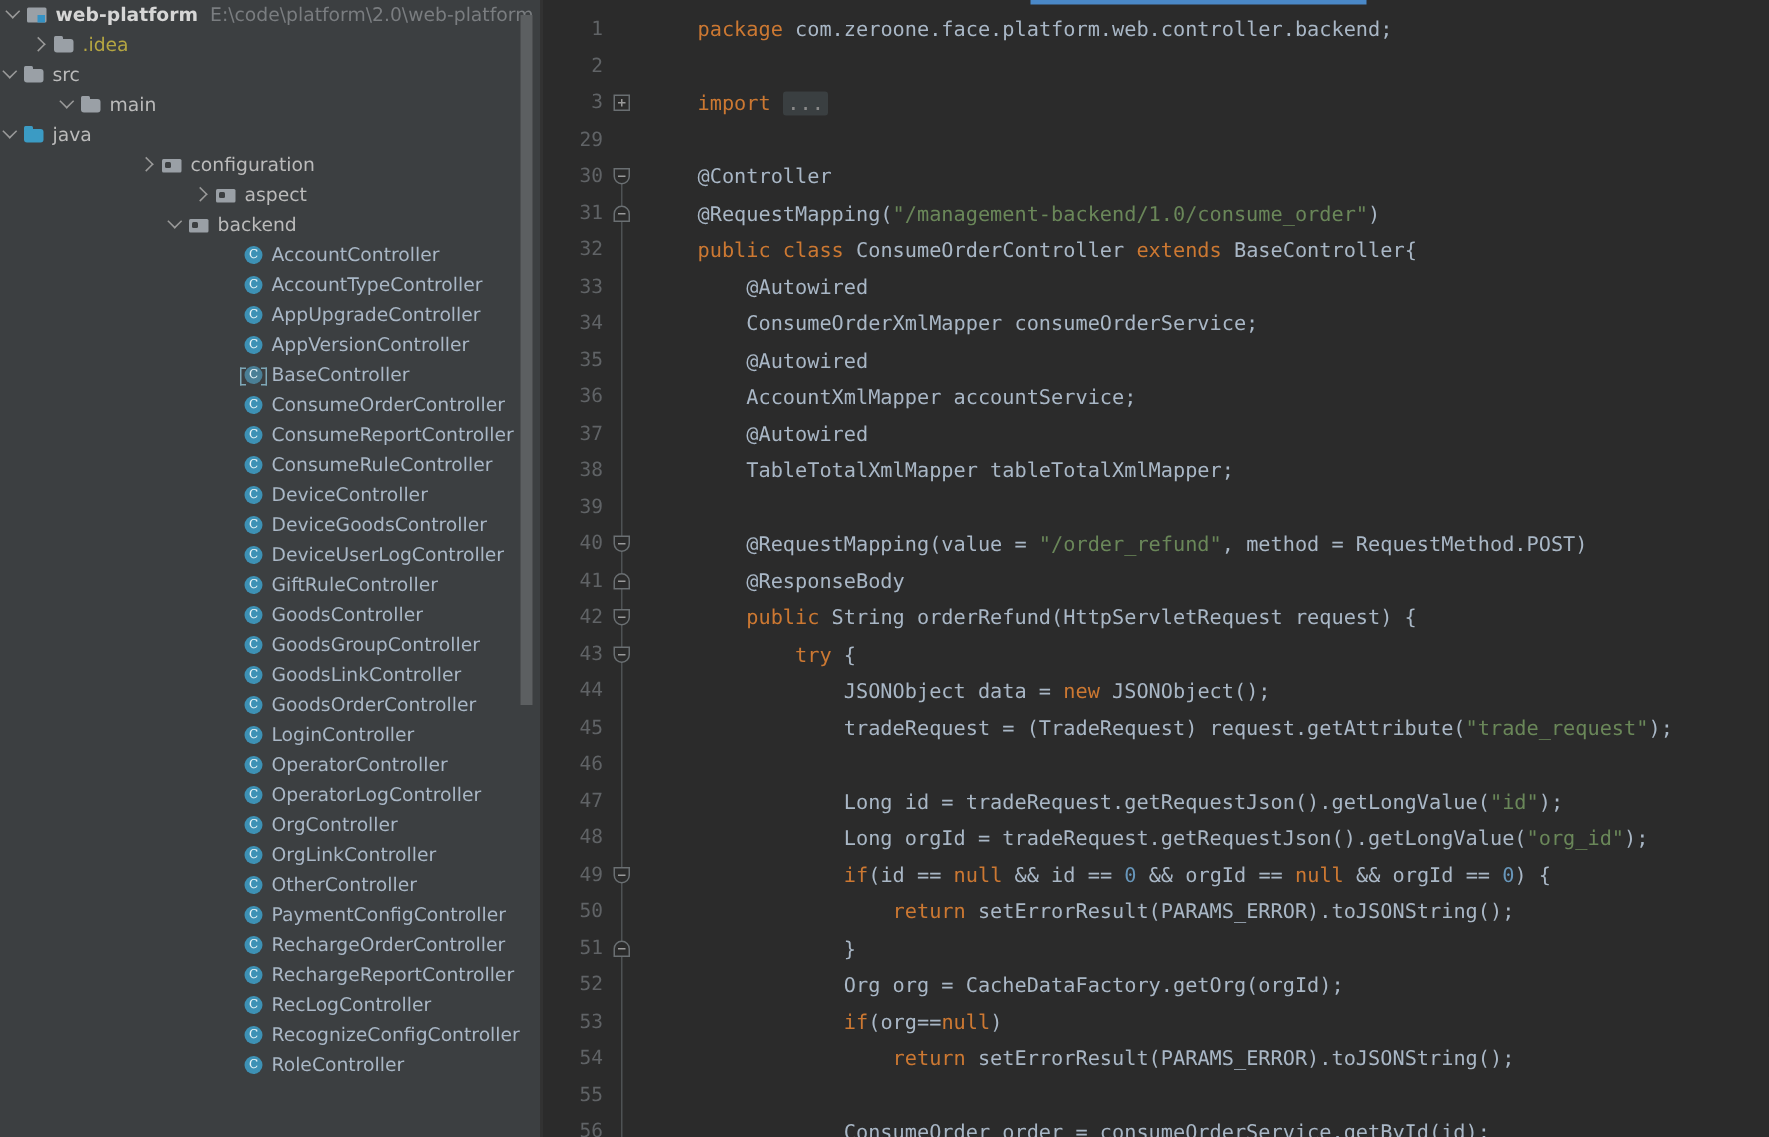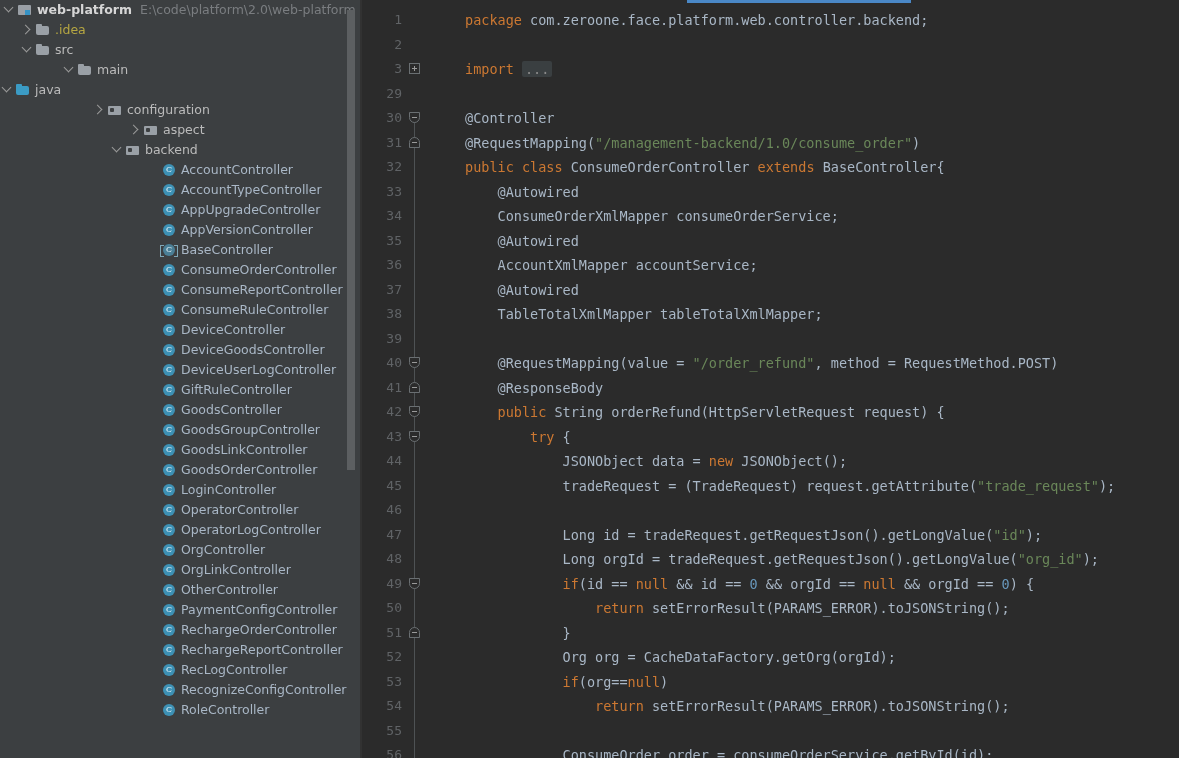--- a/index.html
+++ b/index.html
@@ -304,26 +304,26 @@
           <span class="arrow open"></span>
           <span class="ic module"></span>
           <span class="lbl">web-platform</span>
           <span class="path">E:\code\platform\2.0\web-platform</span>
         </div>
         <div class="row" style="padding-left: 20px;">
           <span class="arrow closed"></span>
           <span class="ic folder"></span>
           <span class="lbl yellowish">.idea</span>
         </div>
-        <div class="row" style="padding-left: 20px;">
+        <div class="row" style="">
           <span class="arrow open"></span>
           <span class="ic folder"></span>
           <span class="lbl">src</span>
         </div>
-        <div class="row" style="padding-left: 38px; margin-left: 24px;">
+        <div class="row" style="padding-left: 38px;">
           <span class="arrow open"></span>
           <span class="ic folder"></span>
           <span class="lbl">main</span>
         </div>
         <div class="row" style="">
           <span class="arrow open"></span>
           <span class="ic folder folder-src"></span>
           <span class="lbl">java</span>
         </div>
         <div class="row" style="padding-left: 92px;">

